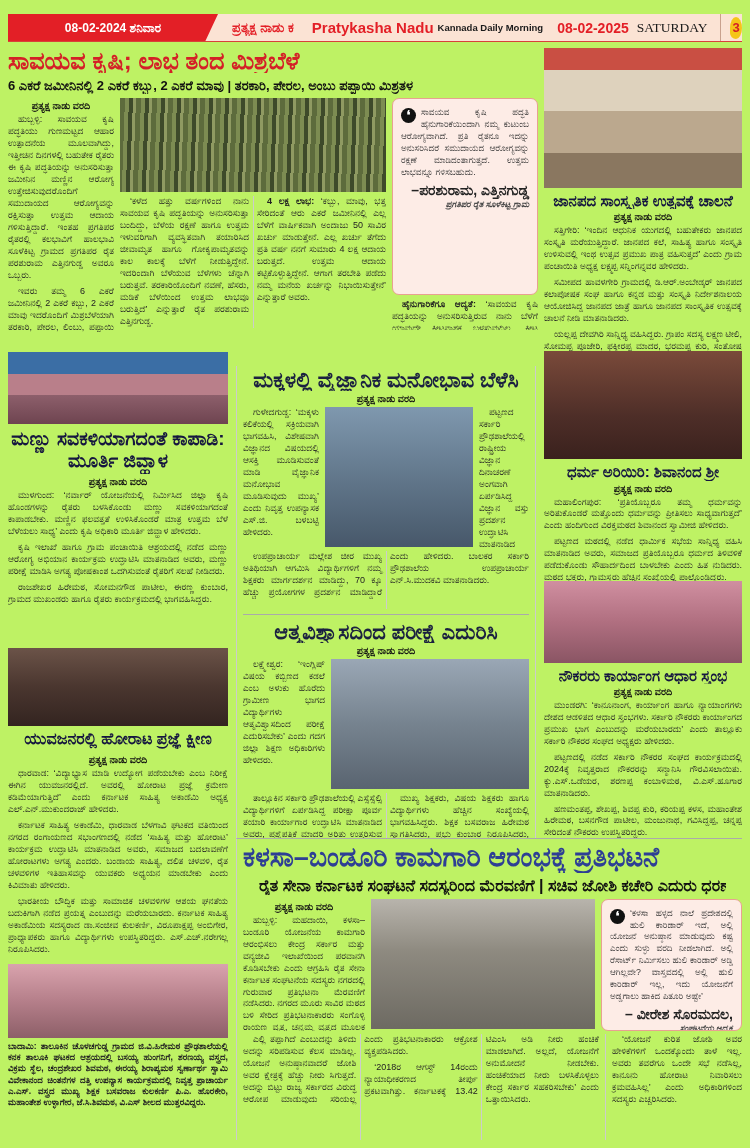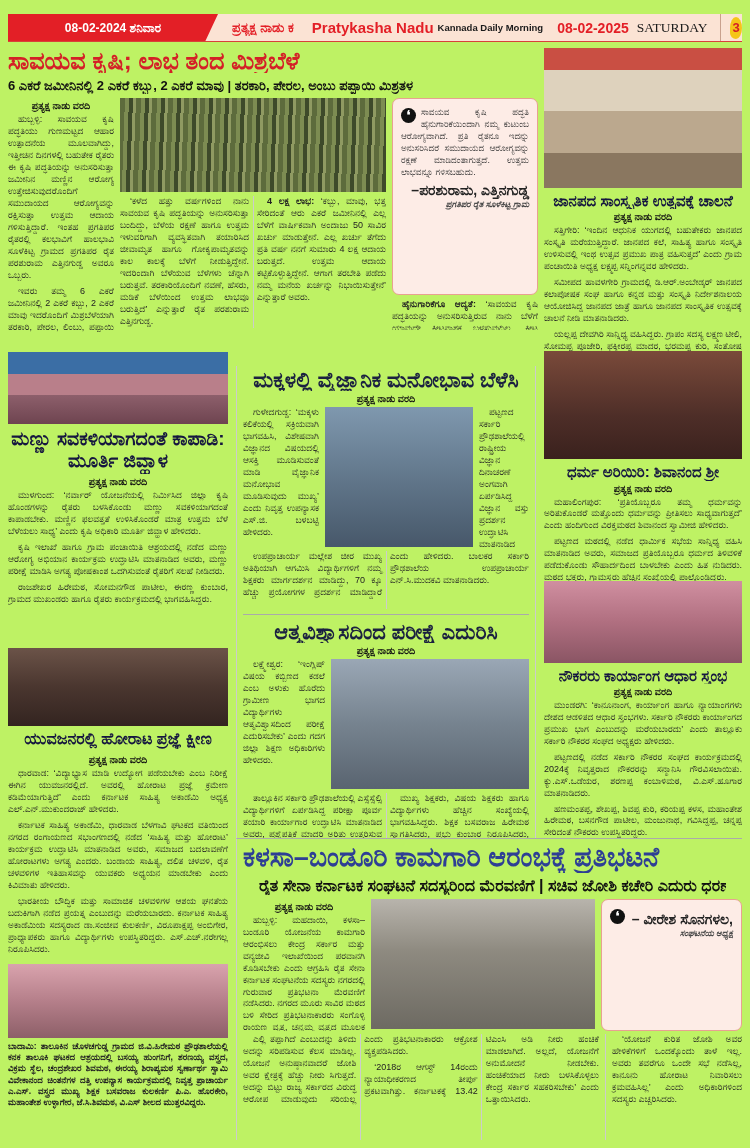--- a/index.html
+++ b/index.html
@@ -227,21 +227,22 @@
     <div class="bb-row">
       <div class="colL">
         <div class="byline">ಪ್ರತ್ಯಕ್ಷ ನಾಡು ವರದಿ</div>
         <div class="body-txt" style="height:116px;">
           <p>ಹುಬ್ಬಳ್ಳಿ: ಮಹದಾಯಿ, ಕಳಸಾ–ಬಂಡೂರಿ ಯೋಜನೆಯ ಕಾಮಗಾರಿ ಆರಂಭಿಸಲು ಕೇಂದ್ರ ಸರ್ಕಾರ ಮತ್ತು ವನ್ಯಜೀವಿ ಇಲಾಖೆಯಿಂದ ಪರವಾನಗಿ ಕೊಡಿಸಬೇಕು ಎಂದು ಆಗ್ರಹಿಸಿ ರೈತ ಸೇನಾ ಕರ್ನಾಟಕ ಸಂಘಟನೆಯ ಸದಸ್ಯರು ನಗರದಲ್ಲಿ ಗುರುವಾರ ಪ್ರತಿಭಟನಾ ಮೆರವಣಿಗೆ ನಡೆಸಿದರು. ನಗರದ ಮೂರು ಸಾವಿರ ಮಠದ ಬಳಿ ಸೇರಿದ ಪ್ರತಿಭಟನಾಕಾರರು ಸಂಗೊಳ್ಳಿ ರಾಯಣ್ಣ ವೃತ್ತ, ಚನ್ನಮ್ಮ ವೃತ್ತದ ಮೂಲಕ ಕೇಂದ್ರ ಸಚಿವ ಪ್ರಲ್ಹಾದ ಜೋಶಿ ಅವರ ಕಚೇರಿವರೆಗೆ ಮೆರವಣಿಗೆ ನಡೆಸಿದರು. ಮೆರವಣಿಗೆಯುದ್ದಕ್ಕೂ ಕೇಂದ್ರ ಸರ್ಕಾರದ ವಿರುದ್ಧ ಘೋಷಣೆ ಕೂಗಿದರು.</p>
         </div>
       </div>
       <div class="photo ph-protest"></div>
       <div class="quote-box">
         <span class="quote-icon">❛</span>
-        <div class="quote-attrib">– ವೀರೇಶ ಸೊನಗಳಲ,</div>
+        <div class="quote-txt">‘ಕಳಸಾ ಹಳ್ಳದ ನಾಲೆ ಪ್ರದೇಶದಲ್ಲಿ ಹುಲಿ ಕಾರಿಡಾರ್ ಇದೆ, ಅಲ್ಲಿ ಯೋಜನೆ ಅನುಷ್ಠಾನ ಮಾಡುವುದು ಕಷ್ಟ ಎಂದು ಸುಳ್ಳು ವರದಿ ನೀಡಲಾಗಿದೆ. ಅಲ್ಲಿ ರೆಸಾರ್ಟ್ ನಿರ್ಮಿಸಲು ಹುಲಿ ಕಾರಿಡಾರ್ ಅಡ್ಡಿ ಆಗಿಲ್ಲವೇ? ವಾಸ್ತವದಲ್ಲಿ ಅಲ್ಲಿ ಹುಲಿ ಕಾರಿಡಾರ್ ಇಲ್ಲ, ಇದು ಯೋಜನೆಗೆ ಅಡ್ಡಗಾಲು ಹಾಕಿದ ಪಿತೂರಿ ಅಷ್ಟೇ’</div>
+        <div class="quote-attrib">– ವೀರೇಶ ಸೊರಮದಲ,</div>
         <div class="quote-role">ಸಂಘಟನೆಯ ಅಧ್ಯಕ್ಷ</div>
       </div>
     </div>
     <div class="bb-bottom">
       <div class="body-txt cols3">
         <p>ಎಲ್ಲಿ ತಪ್ಪಾಗಿದೆ ಎಂಬುದನ್ನು ತಿಳಿದು ಅದನ್ನು ಸರಿಪಡಿಸುವ ಕೆಲಸ ಮಾಡಿಲ್ಲ. ಯೋಜನೆ ಅನುಷ್ಠಾನವಾದರೆ ಜೋಶಿ ಅವರ ಕ್ಷೇತ್ರಕ್ಕೆ ಹೆಚ್ಚು ನೀರು ಸಿಗುತ್ತದೆ. ಅದನ್ನು ಬಿಟ್ಟು ರಾಜ್ಯ ಸರ್ಕಾರದ ವಿರುದ್ಧ ಆರೋಪ ಮಾಡುವುದು ಸರಿಯಲ್ಲ ಎಂದು ಪ್ರತಿಭಟನಾಕಾರರು ಆಕ್ರೋಶ ವ್ಯಕ್ತಪಡಿಸಿದರು.</p>
         <p>‘2018ರ ಆಗಸ್ಟ್ 14ರಂದು ನ್ಯಾಯಾಧೀಕರಣದ ತೀರ್ಪು ಪ್ರಕಟವಾಗಿತ್ತು. ಕರ್ನಾಟಕಕ್ಕೆ 13.42 ಟಿಎಂಸಿ ಅಡಿ ನೀರು ಹಂಚಿಕೆ ಮಾಡಲಾಗಿದೆ. ಅಲ್ಲದೆ, ಯೋಜನೆಗೆ ಅನುಮೋದನೆ ನೀಡಬೇಕು. ಹಂಚಿಕೆಯಾದ ನೀರು ಬಳಸಿಕೊಳ್ಳಲು ಕೇಂದ್ರ ಸರ್ಕಾರ ಸಹಕರಿಸಬೇಕು’ ಎಂದು ಒತ್ತಾಯಿಸಿದರು.</p>
       </div>
       <div class="colR body-txt" style="height:108px;">
         <p>‘ಯೋಜನೆ ಕುರಿತ ಜೋಶಿ ಅವರ ಹೇಳಿಕೆಗಳಿಗೆ ಒಂದಕ್ಕೊಂದು ತಾಳೆ ಇಲ್ಲ. ಅವರು ತವರೆಗೂ ಒಂದೇ ಸಭೆ ನಡೆಸಿಲ್ಲ, ಕಾನೂನು ಹೋರಾಟ ನಿವಾರಿಸಲು ಕ್ರಮವಹಿಸಿಲ್ಲ’ ಎಂದು ಅಧಿಕಾರಿಗಳಿಂದ ಸದಸ್ಯರು ಎಚ್ಚರಿಸಿದರು.</p>

